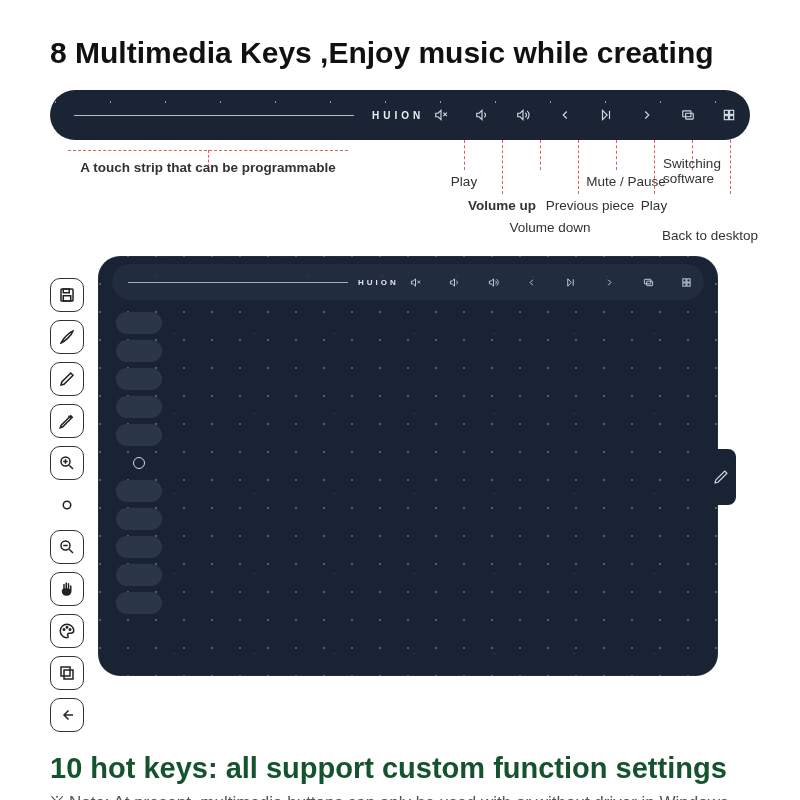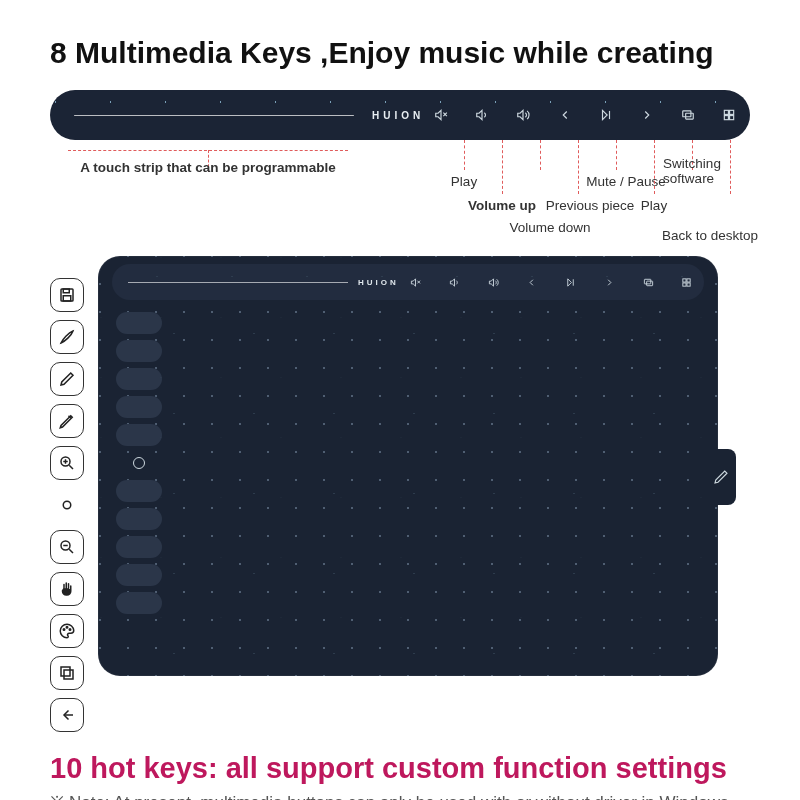--- a/index.html
+++ b/index.html
@@ -187,21 +187,21 @@
     display:flex;align-items:center;justify-content:center;
     color:#cdd8df;
   }
   .pen-tab svg{width:18px;height:18px;}
 
   
   .headline2 {
     font-size: 29px;
     font-weight: 700;
     margin-top: 20px;
-    color:#be185d;
+    color:#14532d;
   }
   .note {
     font-size: 17px;
     color: #555;
     margin-top: 6px;
     line-height: 1.45;
   }
 </style>
 </head>
 <body>

